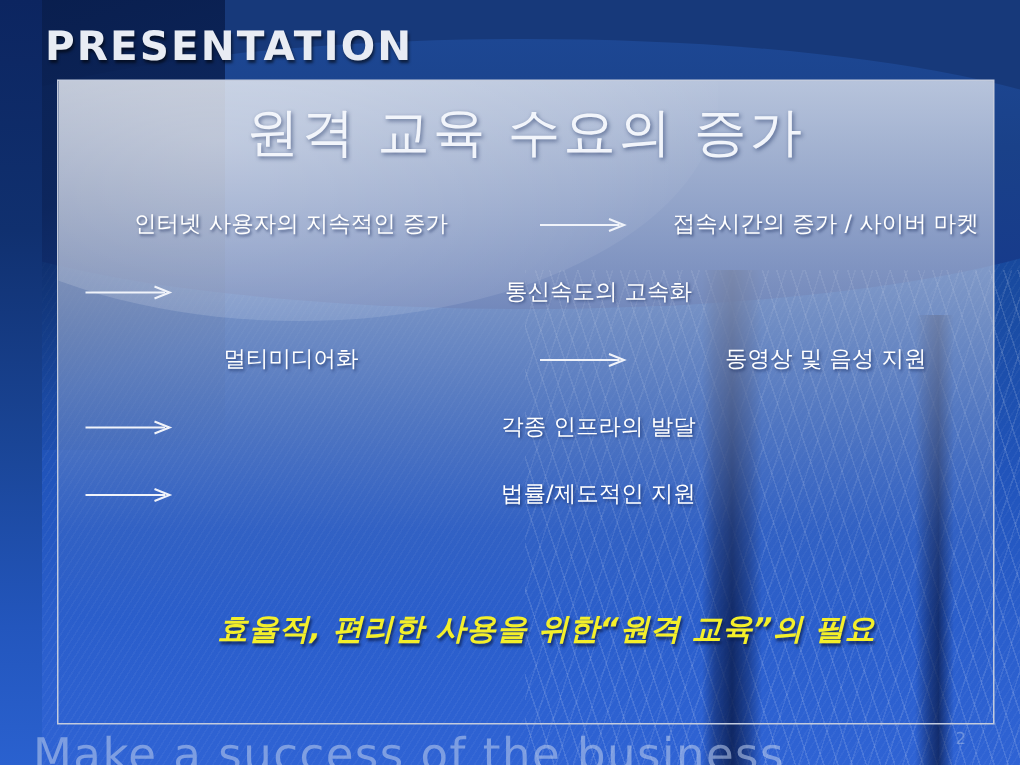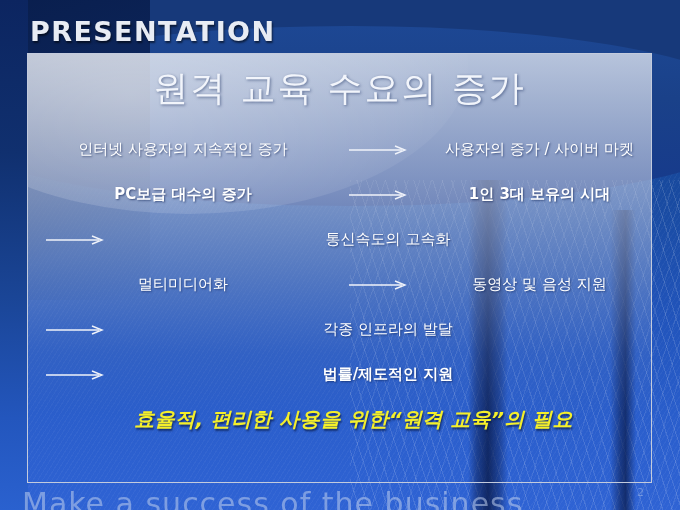--- a/index.html
+++ b/index.html
@@ -142,21 +142,21 @@
     font-weight: bold;
     letter-spacing: 1.4px;
     color: #e8ecf4;
     text-shadow: 1px 2px 2px rgba(0,0,0,0.55);
     white-space: nowrap;
   }
 
   
   .panel {
     position: absolute;
-    left: 27px;
+    left: 38px;
     top: 53px;
     width: 625px;
     height: 430px;
     border: 1px solid #c3cbdd;
     box-sizing: border-box;
     overflow: hidden;
   }
   .panel-wash {
     position: absolute;
     inset: 0;
@@ -226,21 +226,21 @@
   .row .effect {
     flex: 1;
     text-align: center;
     padding-left: 2px;
     box-sizing: border-box;
   }
   .row.bold .cause,
   .row.bold .effect {
     font-weight: bold;
   }
-  .row.bold2 .effect { font-weight: bold; }
+  .row.bold2 .effect { font-weight: normal; }
 
   .arrow {
     display: block;
   }
 
   .conclusion {
     position: absolute;
     left: 0; right: 0;
     top: 352px;
     text-align: center;
@@ -302,33 +302,23 @@
       <div class="rows">
 
         <div class="row">
           <div class="cause">인터넷 사용자의 지속적인 증가</div>
           <div class="arrow-cell">
             <svg class="arrow" width="62" height="12" viewBox="0 0 62 12" aria-hidden="true">
               <path d="M1 6 H54" stroke="#f0f3fa" stroke-width="1.4" fill="none"></path>
               <path d="M47 2 L57 6 L47 10" stroke="#f0f3fa" stroke-width="1.4" fill="none"></path>
             </svg>
           </div>
-          <div class="effect">사용자의 증가 / 사이버 마켓</div>
-        </div>
-
-        <div class="row bold">
-          <div class="cause">PC보급 대수의 증가</div>
-          <div class="arrow-cell">
-            <svg class="arrow" width="62" height="12" viewBox="0 0 62 12" aria-hidden="true">
-              <path d="M1 6 H54" stroke="#f0f3fa" stroke-width="1.4" fill="none"></path>
-              <path d="M47 2 L57 6 L47 10" stroke="#f0f3fa" stroke-width="1.4" fill="none"></path>
-            </svg>
-          </div>
-          <div class="effect">1인 3대 보유의 시대</div>
-        </div>
+          <div class="effect">접속시간의 증가 / 사이버 마켓</div>
+        </div>
+
 
         <div class="row">
           <div class="arrow-cell">
             <svg class="arrow" width="62" height="12" viewBox="0 0 62 12" aria-hidden="true">
               <path d="M1 6 H54" stroke="#f0f3fa" stroke-width="1.4" fill="none"></path>
               <path d="M47 2 L57 6 L47 10" stroke="#f0f3fa" stroke-width="1.4" fill="none"></path>
             </svg>
           </div>
           <div class="effect">통신속도의 고속화</div>
         </div>

